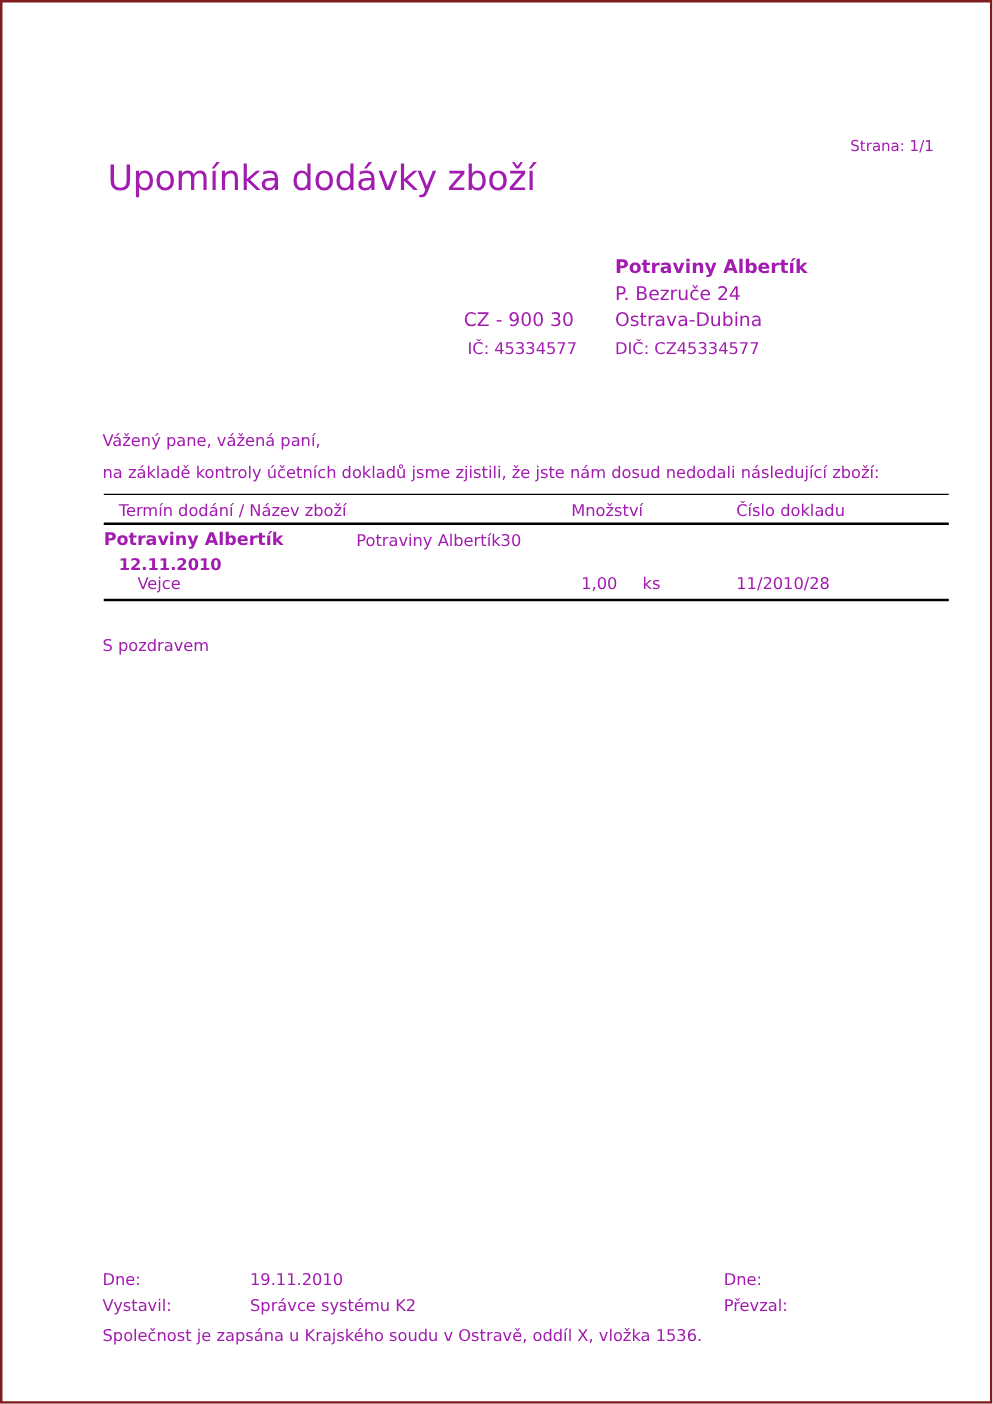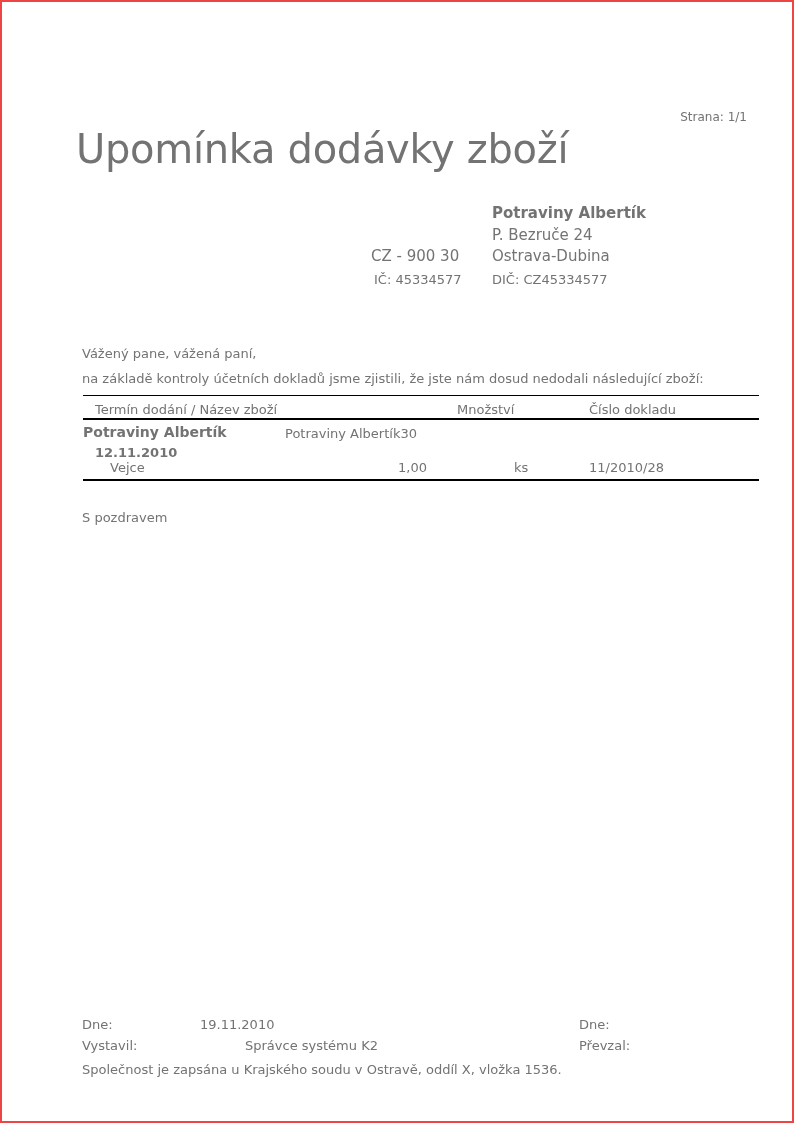--- a/index.html
+++ b/index.html
@@ -5,32 +5,32 @@
   html, body {
     margin: 0;
     padding: 0;
     background: #ffffff;
   }
   .page {
     position: relative;
     width: 794px;
     height: 1123px;
     background: #ffffff;
-    border: 2px solid #ef4444;
+    border: 2px solid #7f1d1d;
     box-sizing: border-box;
     font-family: "DejaVu Sans", "Liberation Sans", sans-serif;
-    color: #737373;
+    color: #a21caf;
     overflow: hidden;
   }
   .abs { position: absolute; white-space: nowrap; }
   .t13 { font-size: 13px; }
   .t15 { font-size: 15px; }
   .bold { font-weight: bold; }
   .page-label { top: 108px; right: 45px; font-size: 12px; }
-  .doc-title { left: 74px; top: 124px; font-size: 40px; letter-spacing: -0.3px; }
+  .doc-title { left: 84px; top: 124px; font-size: 28px; letter-spacing: -0.3px; }
 
   
   .addr-name   { left: 490px; top: 202px; }
   .addr-street { left: 490px; top: 224px; }
   .addr-zip    { left: 369px; top: 245px; }
   .addr-city   { left: 490px; top: 245px; }
   .addr-ic     { left: 372px; top: 270px; }
   .addr-dic    { left: 490px; top: 270px; }
 
   
@@ -43,29 +43,29 @@
   .rule-thin   { top: 393px; height: 1px; }
   .rule-thick1 { top: 416px; height: 2px; }
   .rule-thick2 { top: 477px; height: 2px; }
   .th1 { left: 93px;  top: 400px; }
   .th2 { left: 455px; top: 400px; }
   .th3 { left: 587px; top: 400px; }
   .row-supplier        { left: 81px;  top: 422px; font-size: 14px; }
   .row-supplier-detail { left: 243px; top: 424px; margin-left: 40px; }
   .row-date  { left: 93px;  top: 443px; }
   .row-item  { left: 108px; top: 458px; }
-  .row-qty   { left: 396px; top: 458px; width: 83px; text-align: left; }
+  .row-qty   { left: 436px; top: 458px; width: 83px; text-align: center; }
   .row-unit  { left: 512px; top: 458px; }
   .row-doc   { left: 587px; top: 458px; }
 
   
   .f-dne-l      { left: 80px;  top: 1015px; }
   .f-date       { left: 198px; top: 1015px; }
   .f-vystavil   { left: 80px;  top: 1036px; }
-  .f-issuer     { left: 198px; top: 1036px; margin-left: 45px; }
+  .f-issuer     { left: 198px; top: 1036px; }
   .f-dne-r      { left: 577px; top: 1015px; }
   .f-prevzal    { left: 577px; top: 1036px; }
   .f-legal      { left: 80px;  top: 1060px; }
 </style>
 </head>
 <body>
 
 <div class="page">
 
   <div class="abs page-label">Strana: 1/1</div>

